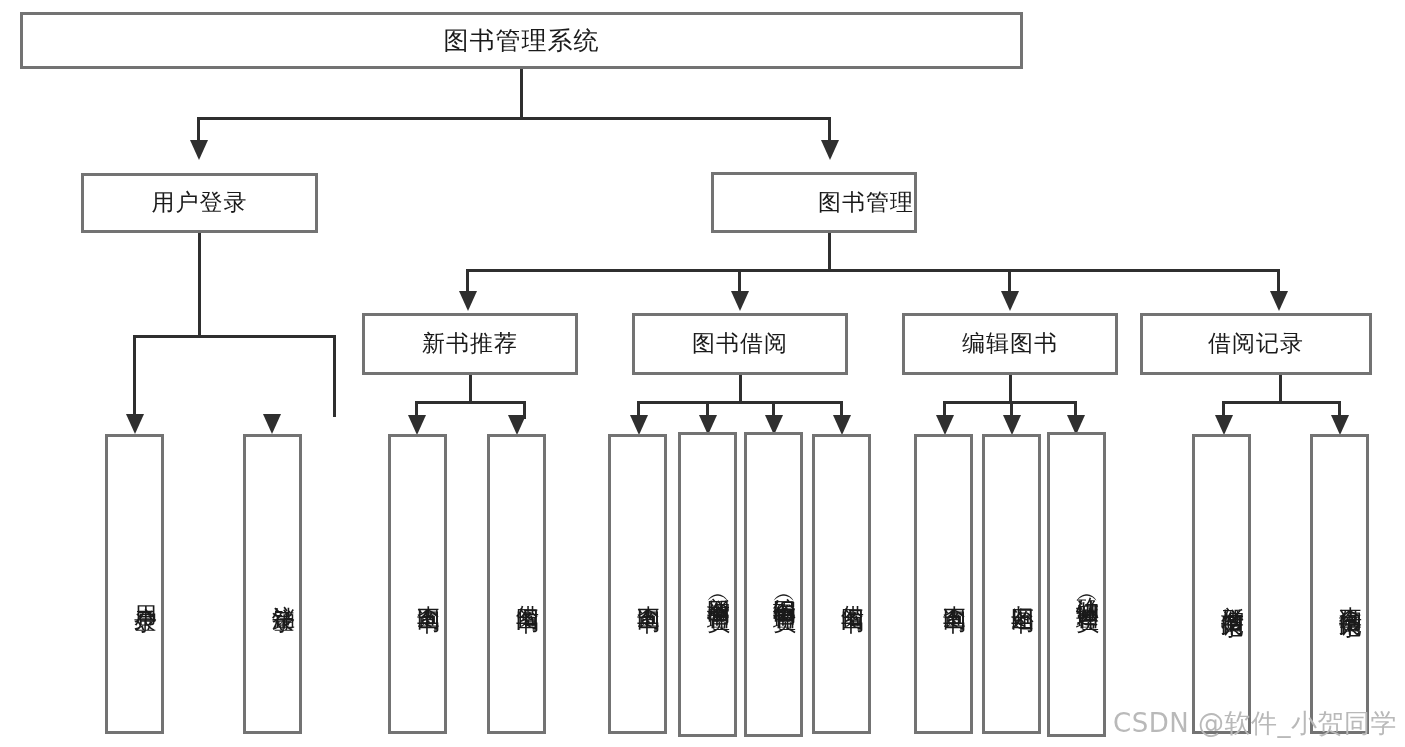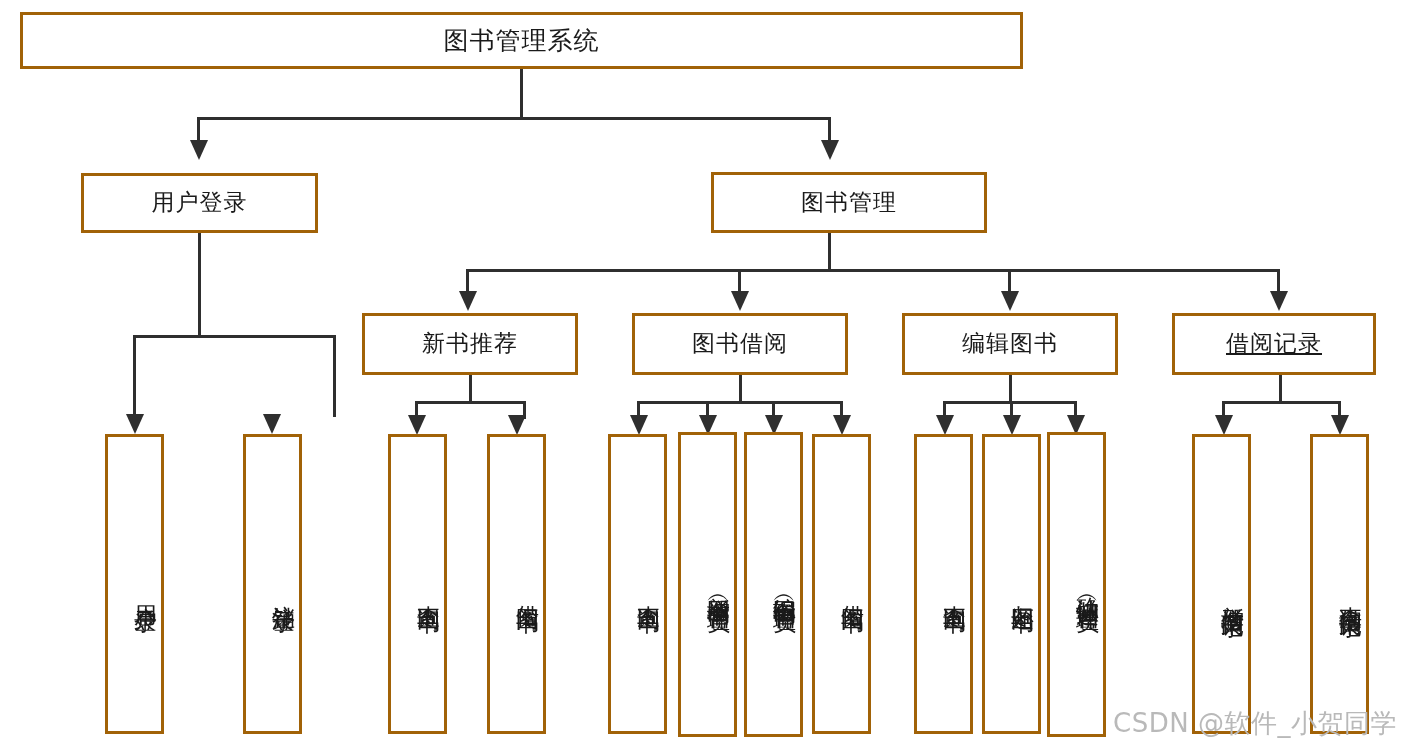--- a/index.html
+++ b/index.html
@@ -13,21 +13,21 @@
   #canvas {
     position: relative;
     width: 1405px;
     height: 747px;
     background: #ffffff;
     overflow: hidden;
   }
   .node {
     position: absolute;
     box-sizing: border-box;
-    border: 3px solid #a16207;
+    border: 3px solid #737373;
     background: #ffffff;
     display: flex;
     align-items: center;
     justify-content: center;
     color: #1a1a1a;
   }
   .node.horiz {
     font-size: 23px;
     letter-spacing: 1px;
     line-height: 1.2;
@@ -89,21 +89,21 @@
 
   <div class="edge v" style="left:197px; top:117px; width:3px; height:26px;"></div>
   <div class="arrow" style="left:190px; top:140px;"></div>
   <div class="edge v" style="left:828px; top:117px; width:3px; height:26px;"></div>
   <div class="arrow" style="left:821px; top:140px;"></div>
 
   <div class="node horiz" style="left:81px; top:173px; width:237px; height:60px;">
     <span>用户登录</span>
   </div>
 
-  <div class="node horiz" style="left:711px; top:172px; width:276px; height:61px;">
+  <div class="node horiz" style="left:711px; top:172px; width:206px; height:61px;justify-content:flex-end;">
     <span>图书管理</span>
   </div>
 
   <div class="edge v" style="left:198px; top:233px; width:3px; height:102px;"></div>
   <div class="edge h" style="left:133px; top:335px; width:203px; height:3px;"></div>
   <div class="edge v" style="left:133px; top:335px; width:3px; height:82px;"></div>
   <div class="arrow" style="left:126px; top:414px;"></div>
   <div class="edge v" style="left:333px; top:335px; width:3px; height:82px;"></div>
   <div class="arrow" style="left:263px; top:414px;"></div>
 
@@ -124,21 +124,21 @@
 
   <div class="node horiz" style="left:362px; top:313px; width:216px; height:62px;">
     <span>新书推荐</span>
   </div>
   <div class="node horiz" style="left:632px; top:313px; width:216px; height:62px;">
     <span>图书借阅</span>
   </div>
   <div class="node horiz" style="left:902px; top:313px; width:216px; height:62px;">
     <span>编辑图书</span>
   </div>
-  <div class="node horiz" style="left:1172px; top:313px; width:204px; height:62px;text-decoration:underline;">
+  <div class="node horiz" style="left:1140px; top:313px; width:232px; height:62px;">
     <span>借阅记录</span>
   </div>
 
   <div class="edge v" style="left:469px; top:375px; width:3px; height:28px;"></div>
   <div class="edge h" style="left:415px; top:401px; width:111px; height:3px;"></div>
   <div class="edge v" style="left:415px; top:401px; width:3px; height:18px;"></div>
   <div class="arrow" style="left:408px; top:415px;"></div>
   <div class="edge v" style="left:523px; top:401px; width:3px; height:18px;"></div>
   <div class="arrow" style="left:508px; top:415px;"></div>
 

